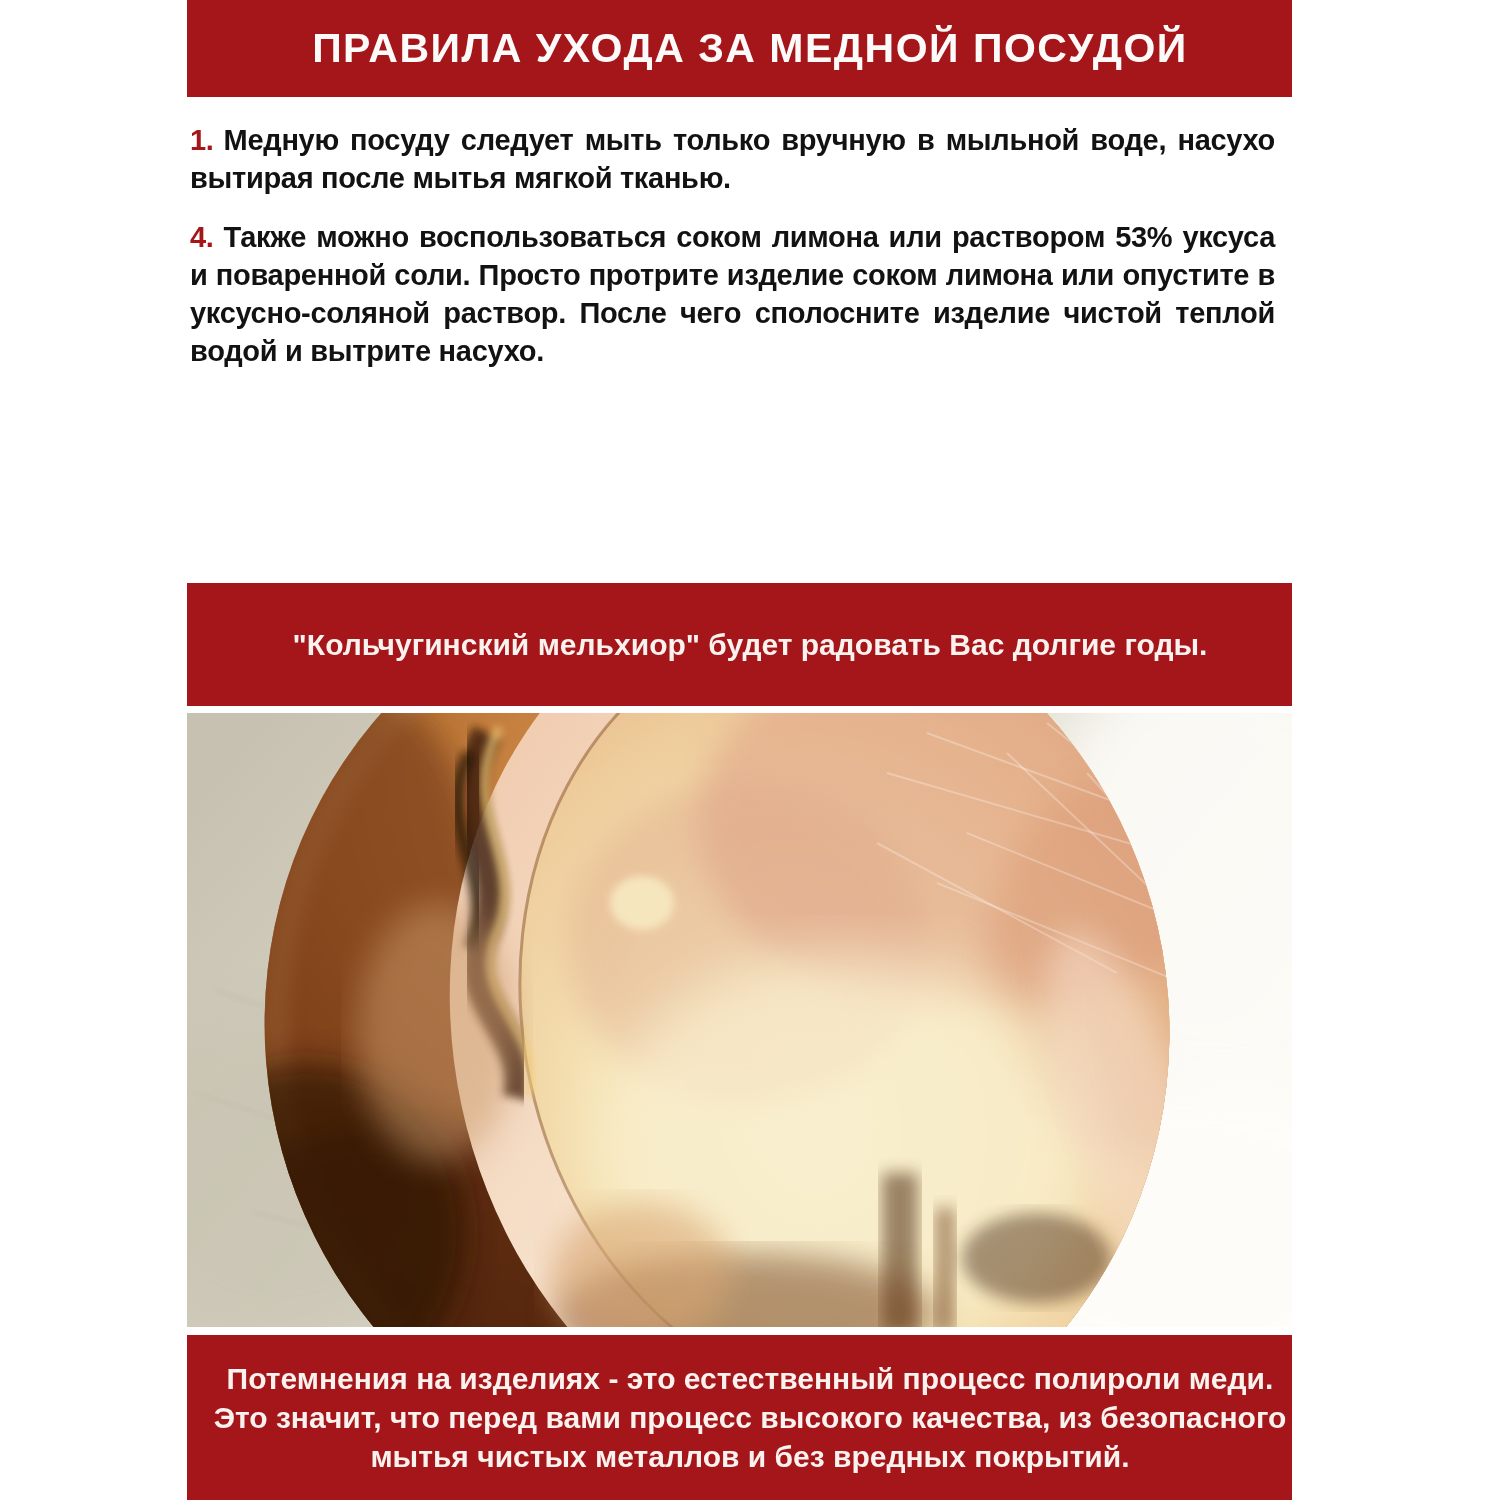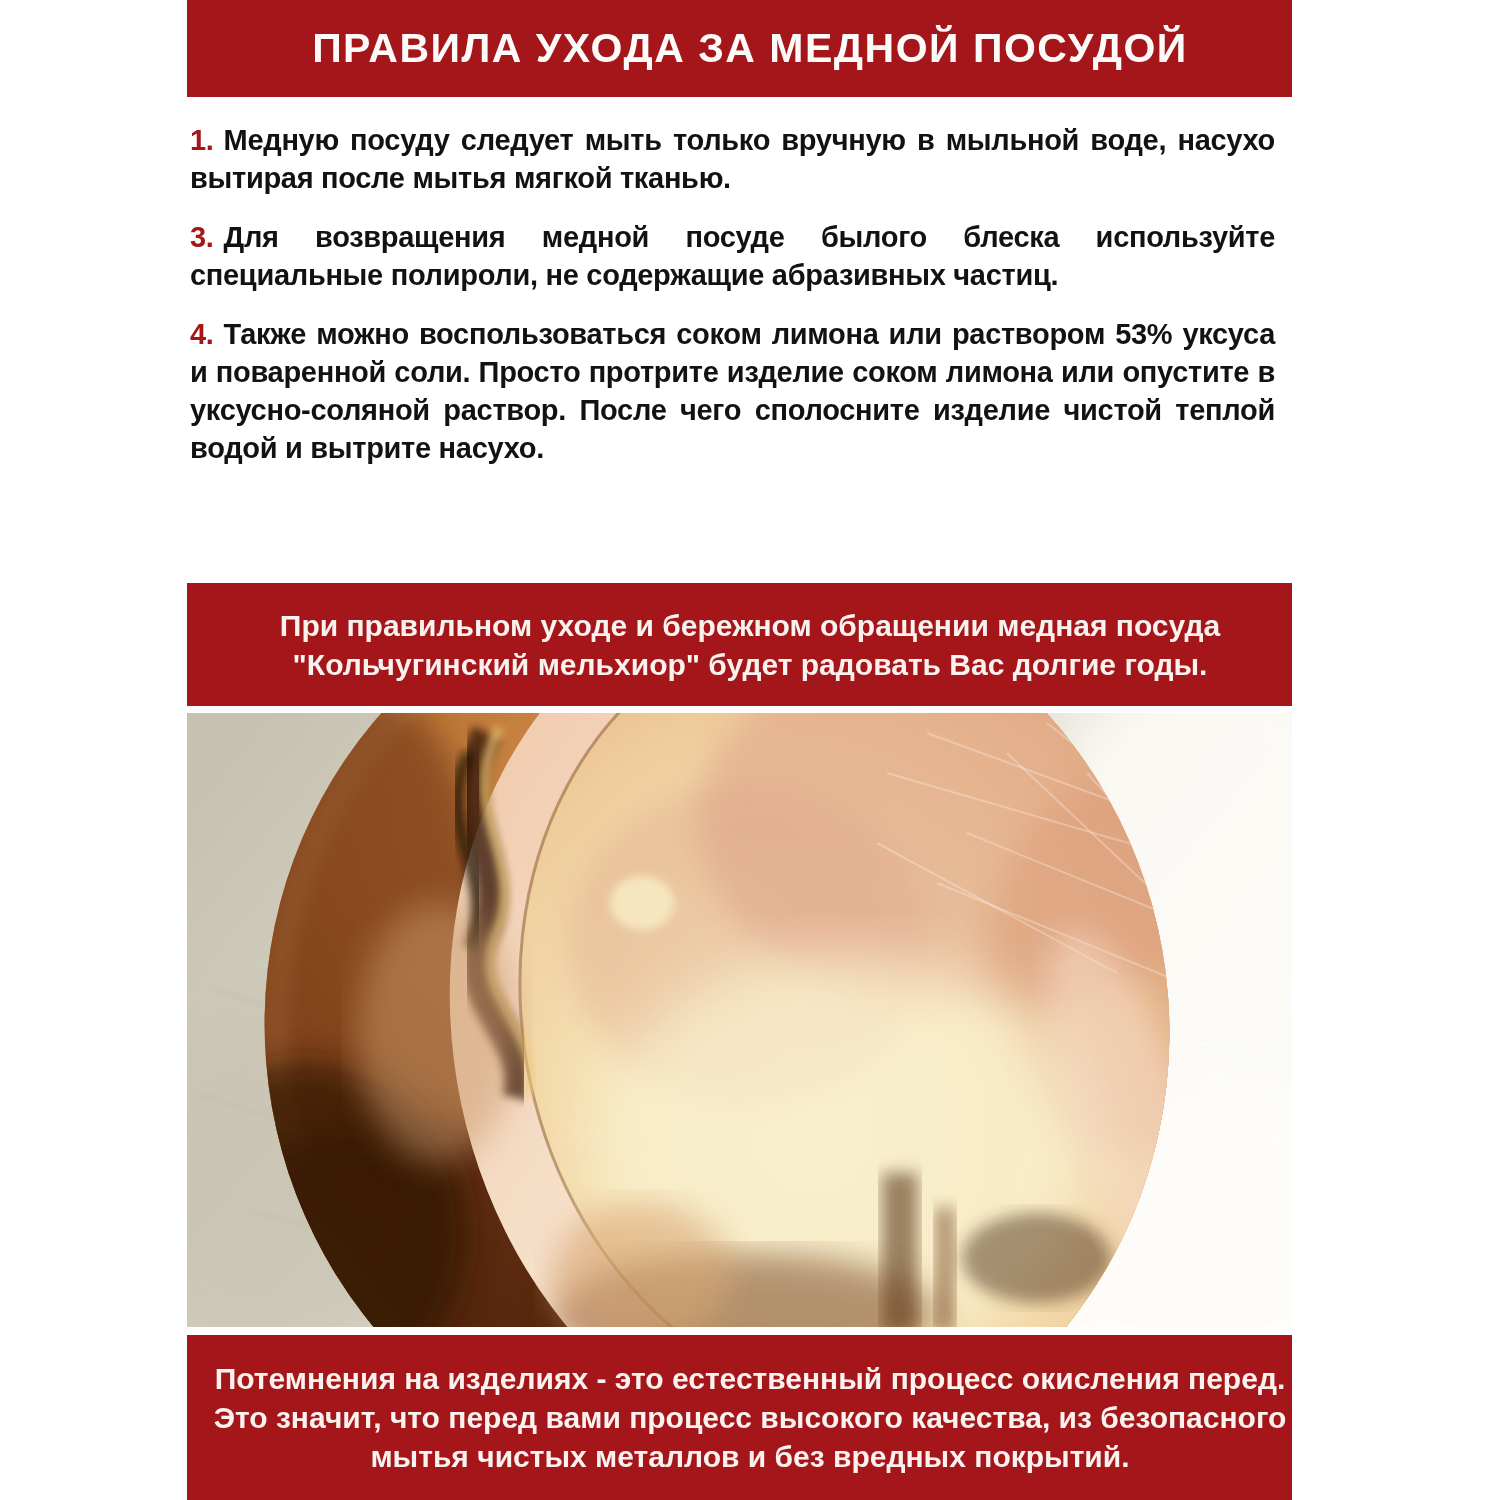--- a/index.html
+++ b/index.html
@@ -80,26 +80,24 @@
 <body>
 
 <div class="poster">
 
   <div class="banner banner-top">
     <div class="banner-title">ПРАВИЛА УХОДА ЗА МЕДНОЙ ПОСУДОЙ</div>
   </div>
 
   <div class="rules">
     <p class="rule"><span class="num">1.</span><span>Медную посуду следует мыть только вручную в мыльной воде, насухо вытирая после мытья мягкой тканью.</span></p>
-    <p class="rule"><span class="num">3.</span><span>Для возвращения медной посуде былого блеска используйте специальные полироли, не содержащие абразивных частиц.</span></p>
     <p class="rule"><span class="num">4.</span><span>Также можно воспользоваться соком лимона или раствором 53% уксуса и поваренной соли. Просто протрите изделие соком лимона или опустите в уксусно-соляной раствор. После чего сполосните изделие чистой теплой водой и вытрите насухо.</span></p>
   </div>
 
   <div class="banner banner-middle">
-    <div class="banner-line">При правильном уходе и бережном обращении медная посуда</div>
     <div class="banner-line">"Кольчугинский мельхиор" будет радовать Вас долгие годы.</div>
   </div>
 
   <div class="photo-frame">
     <svg width="1126" height="614" viewBox="0 0 1126 614" xmlns="http://www.w3.org/2000/svg">
       <defs>
         <linearGradient id="gFabric" x1="0" y1="0.15" x2="1" y2="0.6">
           <stop offset="0" stop-color="#c6c1b0"></stop>
           <stop offset="0.35" stop-color="#d8d4c6"></stop>
           <stop offset="0.7" stop-color="#eeebe2"></stop>
@@ -196,18 +194,18 @@
         <ellipse cx="850" cy="545" rx="75" ry="45" fill="#3f2008" opacity="0.45" filter="url(#blur8)"></ellipse>
         <ellipse cx="560" cy="600" rx="190" ry="60" fill="#6e3a12" opacity="0.5" filter="url(#blur16)"></ellipse>
         <ellipse cx="455" cy="560" rx="90" ry="70" fill="#d9a876" opacity="0.6" filter="url(#blur16)"></ellipse>
 
         <ellipse cx="940" cy="400" rx="60" ry="190" transform="rotate(-18 940 400)" fill="#f6ddc8" opacity="0.6" filter="url(#blur16)"></ellipse>
       </g>
     </svg>
   </div>
 
   <div class="banner banner-bottom">
-    <div class="banner-line">Потемнения на изделиях - это естественный процесс окисления перед.</div>
+    <div class="banner-line">Потемнения на изделиях - это естественный процесс полироли меди.</div>
     <div class="banner-line">Это значит, что перед вами процесс высокого качества, из безопасного</div>
     <div class="banner-line">мытья чистых металлов и без вредных покрытий.</div>
   </div>
 
 </div>
 
 </body></html>

